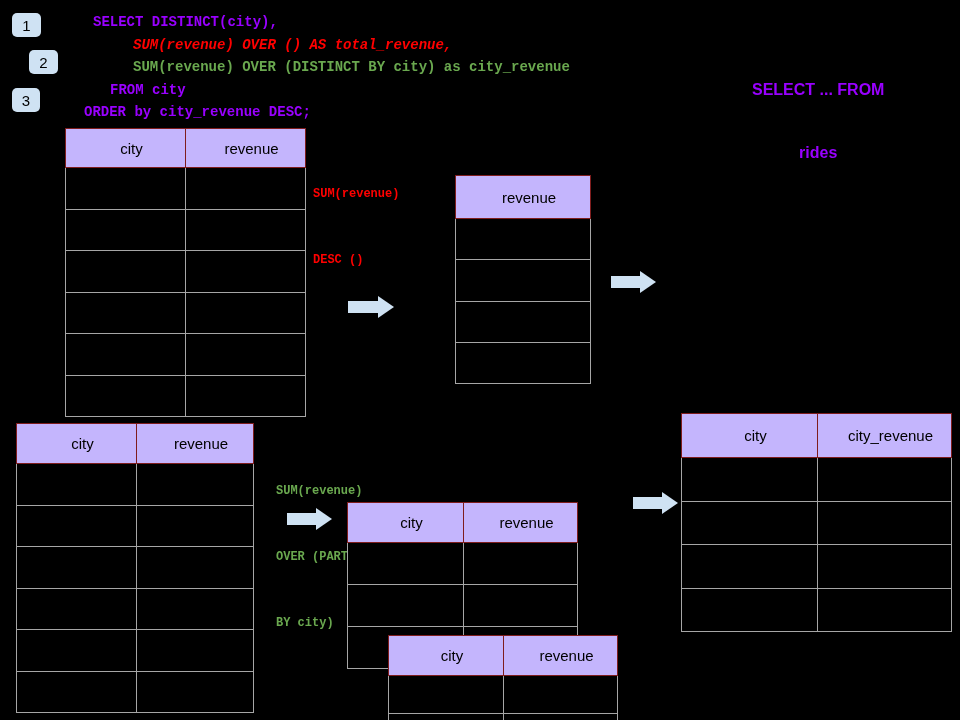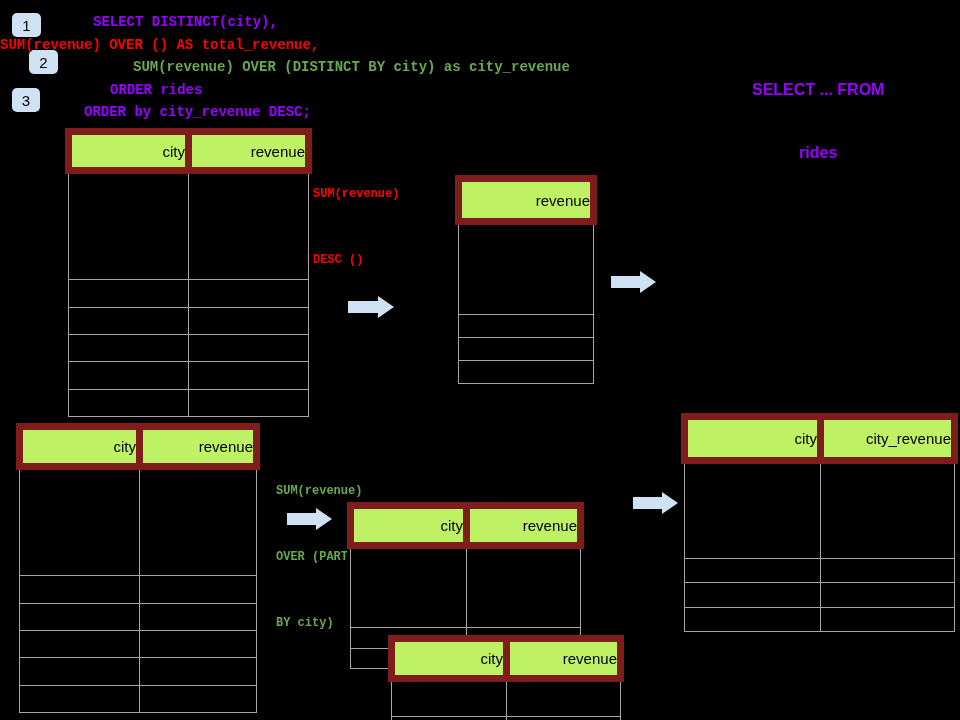--- a/index.html
+++ b/index.html
@@ -38,22 +38,22 @@
     display:flex; align-items:center; justify-content:center;
     color:#000; font-size:15px;
   }
 
   
   .tbl {
     position:absolute; border-collapse:collapse; table-layout:fixed;
     background:#000;
   }
   .tbl th {
-    background:#bef264; color:#000; font-weight:400; font-size:15px;
-    text-align:right; padding:0 0 0 12px; border:7px solid #7f1d1d;
+    background:#c4b5fd; color:#000; font-weight:400; font-size:15px;
+    text-align:center; padding:0 0 0 12px; border:1px solid #7f1d1d;
   }
   .tbl td { border:1px solid #a6a6a6; padding:0; }
 
   
   .arrow { position:absolute; display:flex; align-items:center; }
   .arrow .shaft { flex:1; height:12px; background:#cfe2f3; }
   .arrow .head  {
     width:0; height:0;
     border-top:11px solid transparent; border-bottom:11px solid transparent;
     border-left:16px solid #cfe2f3;
@@ -63,23 +63,23 @@
 <body>
 
 <div id="canvas">
 
   <div class="badge" style="left:12px; top:13px; width:29px; height:24px;">1</div>
   <div class="badge" style="left:29px; top:50px; width:29px; height:24px;">2</div>
   <div class="badge" style="left:12px; top:88px; width:28px; height:24px;">3</div>
 
   <div id="code-block">
     <div class="code-line purple" style="padding-left:93px;">SELECT DISTINCT(city),</div>
-    <div class="code-line red" style="">SUM(revenue) OVER () AS total_revenue,</div>
+    <div class="code-line red" style="padding-left:133px;font-style:italic;">SUM(revenue) OVER () AS total_revenue,</div>
     <div class="code-line green" style="padding-left:133px;">SUM(revenue) OVER (DISTINCT BY city) as city_revenue</div>
-    <div class="code-line purple" style="padding-left:110px;">ORDER rides</div>
+    <div class="code-line purple" style="padding-left:110px;">FROM city</div>
     <div class="code-line purple" style="padding-left:84px;">ORDER by city_revenue DESC;</div>
   </div>
 
   <div id="side-note">
     <div>SELECT ... FROM</div>
     <div>rides</div>
   </div>
 
   <div class="annot red" style="left:313px; top:139px;">
     <div>SUM(revenue)</div>

